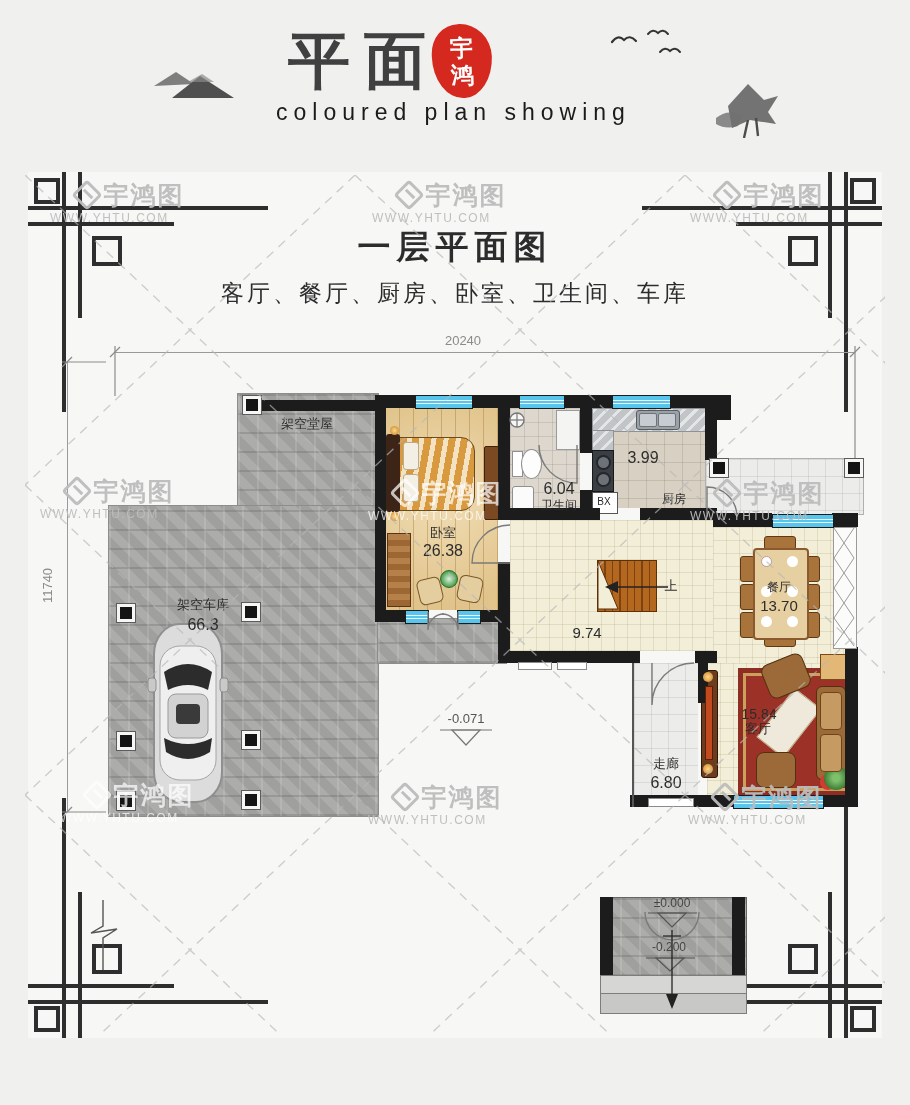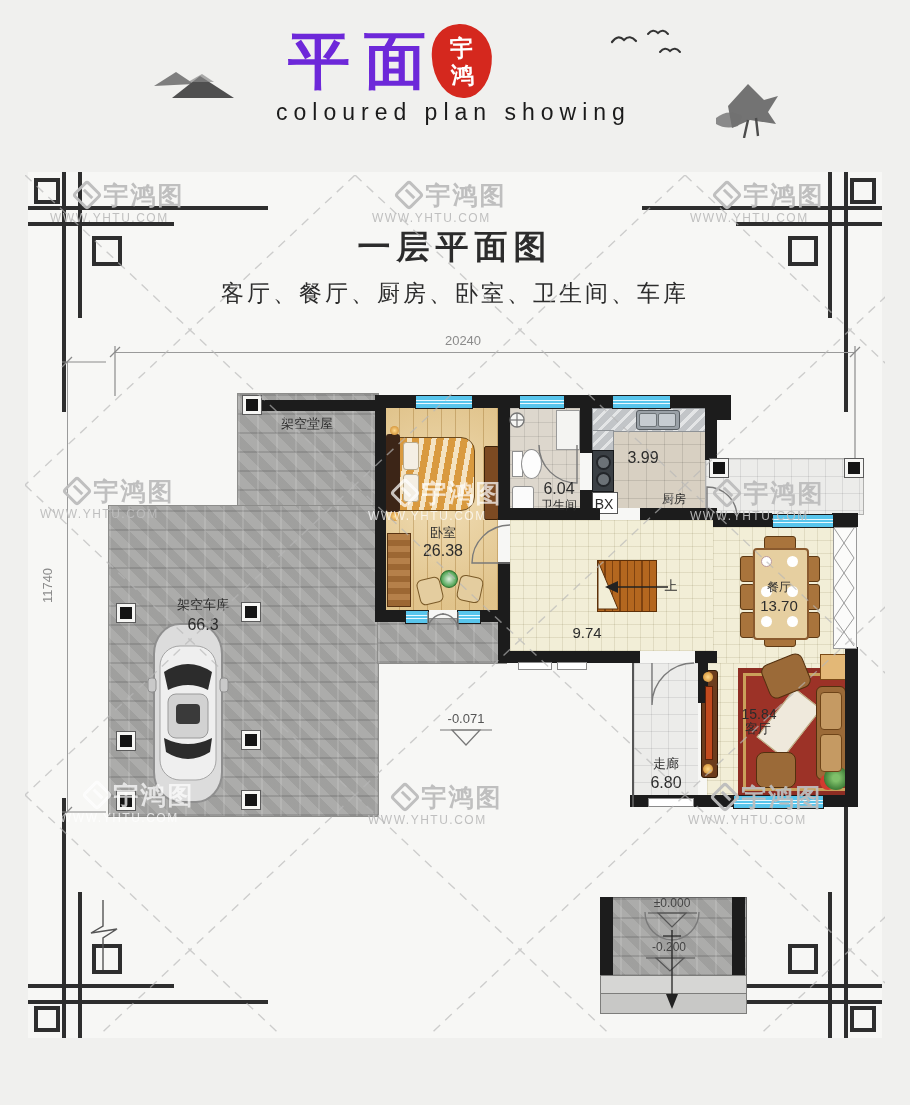--- a/index.html
+++ b/index.html
@@ -1,20 +1,20 @@
 <!DOCTYPE html>
 <html><head>
 <meta charset="utf-8">
 <style>
   html,body{margin:0;padding:0;}
   body{width:910px;height:1105px;position:relative;overflow:hidden;
        background:#f0f0ee;font-family:"Liberation Sans",sans-serif;}
   .abs{position:absolute;}
   
-  .brand-cn{font-family:"DejaVu Serif",serif;font-weight:700;color:#6d28d9;font-size:62px;letter-spacing:14px;line-height:1;text-align:center;}
+  .brand-cn{font-family:"DejaVu Serif",serif;font-weight:700;color:#404040;font-size:62px;letter-spacing:14px;line-height:1;text-align:center;}
   .seal{width:60px;height:74px;background:#d5281e;border-radius:46% 54% 48% 52%/40% 46% 56% 58%;
         transform:rotate(-2deg);display:flex;flex-direction:column;align-items:center;justify-content:center;gap:1px;}
   .seal span{color:#fff;font-size:23px;font-weight:700;line-height:1.1;font-family:"DejaVu Serif",serif;}
   .tagline{font-size:23px;letter-spacing:6px;color:#1b1b1b;font-weight:500;white-space:nowrap;}
   
   .plan-title{font-size:33px;font-weight:700;color:#111;letter-spacing:6px;font-family:"DejaVu Serif",serif;}
   .plan-sub{font-size:23px;color:#171717;letter-spacing:3px;font-family:"DejaVu Serif",serif;}
   
   .wm{width:160px;text-align:left;line-height:1.05;pointer-events:none;z-index:46;}
   .wm .row{display:flex;align-items:center;justify-content:center;gap:6px;font-weight:700;font-size:25px;letter-spacing:2px;}
@@ -324,21 +324,21 @@
 
 <div class="abs lbl" style="left:262px;top:417px;width:90px;font-size:13px;">架空堂屋</div>
 <div class="abs lbl" style="left:158px;top:598px;width:90px;font-size:13px;">架空车库</div>
 <div class="abs lbl" style="left:158px;top:616px;width:90px;font-size:16px;">66.3</div>
 <div class="abs lbl" style="left:408px;top:526px;width:70px;font-size:13px;">卧室</div>
 <div class="abs lbl" style="left:405px;top:542px;width:76px;font-size:16px;">26.38</div>
 <div class="abs lbl" style="left:534px;top:480px;width:50px;font-size:16px;">6.04</div>
 <div class="abs lbl" style="left:531px;top:499px;width:56px;font-size:12px;">卫生间</div>
 <div class="abs lbl" style="left:618px;top:449px;width:50px;font-size:16px;">3.99</div>
 <div class="abs lbl" style="left:652px;top:493px;width:44px;font-size:12px;">厨房</div>
-<div class="abs lbl" style="left:592px;top:496px;width:24px;font-size:14px;z-index:51;">BX</div>
+<div class="abs lbl" style="left:592px;top:496px;width:24px;font-size:10px;z-index:51;">BX</div>
 <div class="abs lbl" style="left:757px;top:581px;width:44px;font-size:12px;">餐厅</div>
 <div class="abs lbl" style="left:754px;top:597px;width:50px;font-size:15px;">13.70</div>
 <div class="abs lbl" style="left:562px;top:624px;width:50px;font-size:15px;">9.74</div>
 <div class="abs lbl" style="left:662px;top:579px;width:18px;font-size:13px;">上</div>
 <div class="abs lbl" style="left:644px;top:757px;width:44px;font-size:13px;">走廊</div>
 <div class="abs lbl" style="left:642px;top:774px;width:48px;font-size:16px;">6.80</div>
 <div class="abs lbl" style="left:732px;top:706px;width:54px;font-size:14px;z-index:50;">15.84</div>
 <div class="abs lbl" style="left:736px;top:722px;width:44px;font-size:13px;z-index:50;">客厅</div>
 <div class="abs lbl" style="left:436px;top:712px;width:60px;font-size:13px;color:#555;">-0.071</div>
 <div class="abs lbl" style="left:640px;top:897px;width:64px;font-size:12px;color:#444;">±0.000</div>

